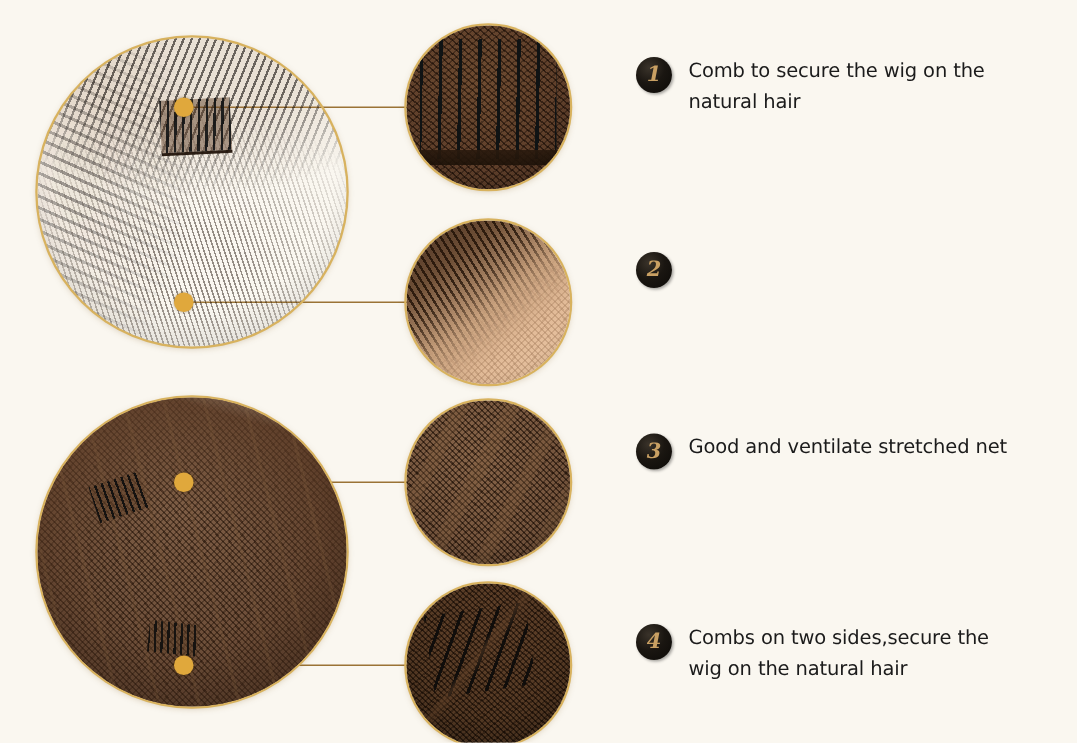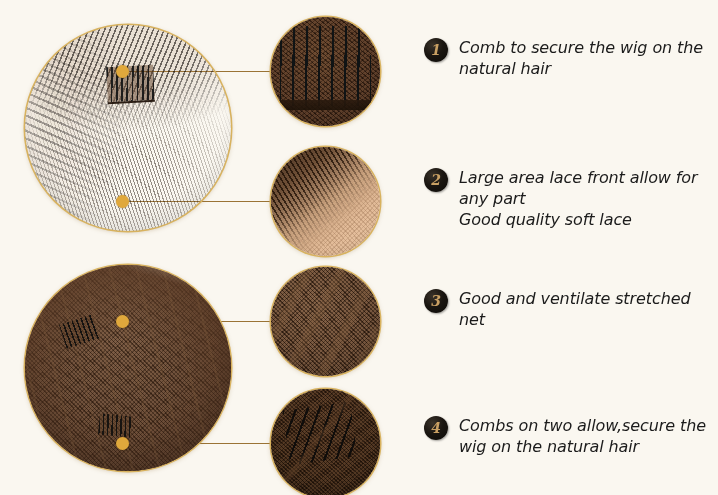--- a/index.html
+++ b/index.html
@@ -255,22 +255,21 @@
     font-size: 14px;
     line-height: 24px;
     text-align: center;
     box-shadow: 1px 1px 2px rgba(0,0,0,0.35);
     margin-top: 1px;
   }
   .feature-text {
     margin-left: 11px;
     color: #1b1b1b;
     font-family: "DejaVu Sans", sans-serif;
-    font-style: italic;
-    font-size: 16px;
+    font-size: 13px;
     line-height: 21px;
     letter-spacing: -0.1px;
     white-space: pre-line;
   }
 </style>
 </head>
 <body>
 
 <div id="infographic">
 
@@ -334,29 +333,26 @@
   <div class="marker-dot" style="left:116px; top:437px;"></div>
 
   <div class="feature-row" style="left:424px; top:37px; width:288px;">
     <div class="badge">1</div>
     <div class="feature-text">Comb to secure the wig on the
 natural hair</div>
   </div>
 
   <div class="feature-row" style="left:424px; top:167px; width:288px;">
     <div class="badge">2</div>
-    <div class="feature-text">Large area lace front allow for
-any part
-Good quality soft lace</div>
   </div>
 
   <div class="feature-row" style="left:424px; top:288px; width:288px;">
     <div class="badge">3</div>
     <div class="feature-text">Good and ventilate stretched net</div>
   </div>
 
   <div class="feature-row" style="left:424px; top:415px; width:288px;">
     <div class="badge">4</div>
-    <div class="feature-text">Combs on two allow,secure the
+    <div class="feature-text">Combs on two sides,secure the
 wig on the natural hair</div>
   </div>
 
 </div>
 
 </body></html>

